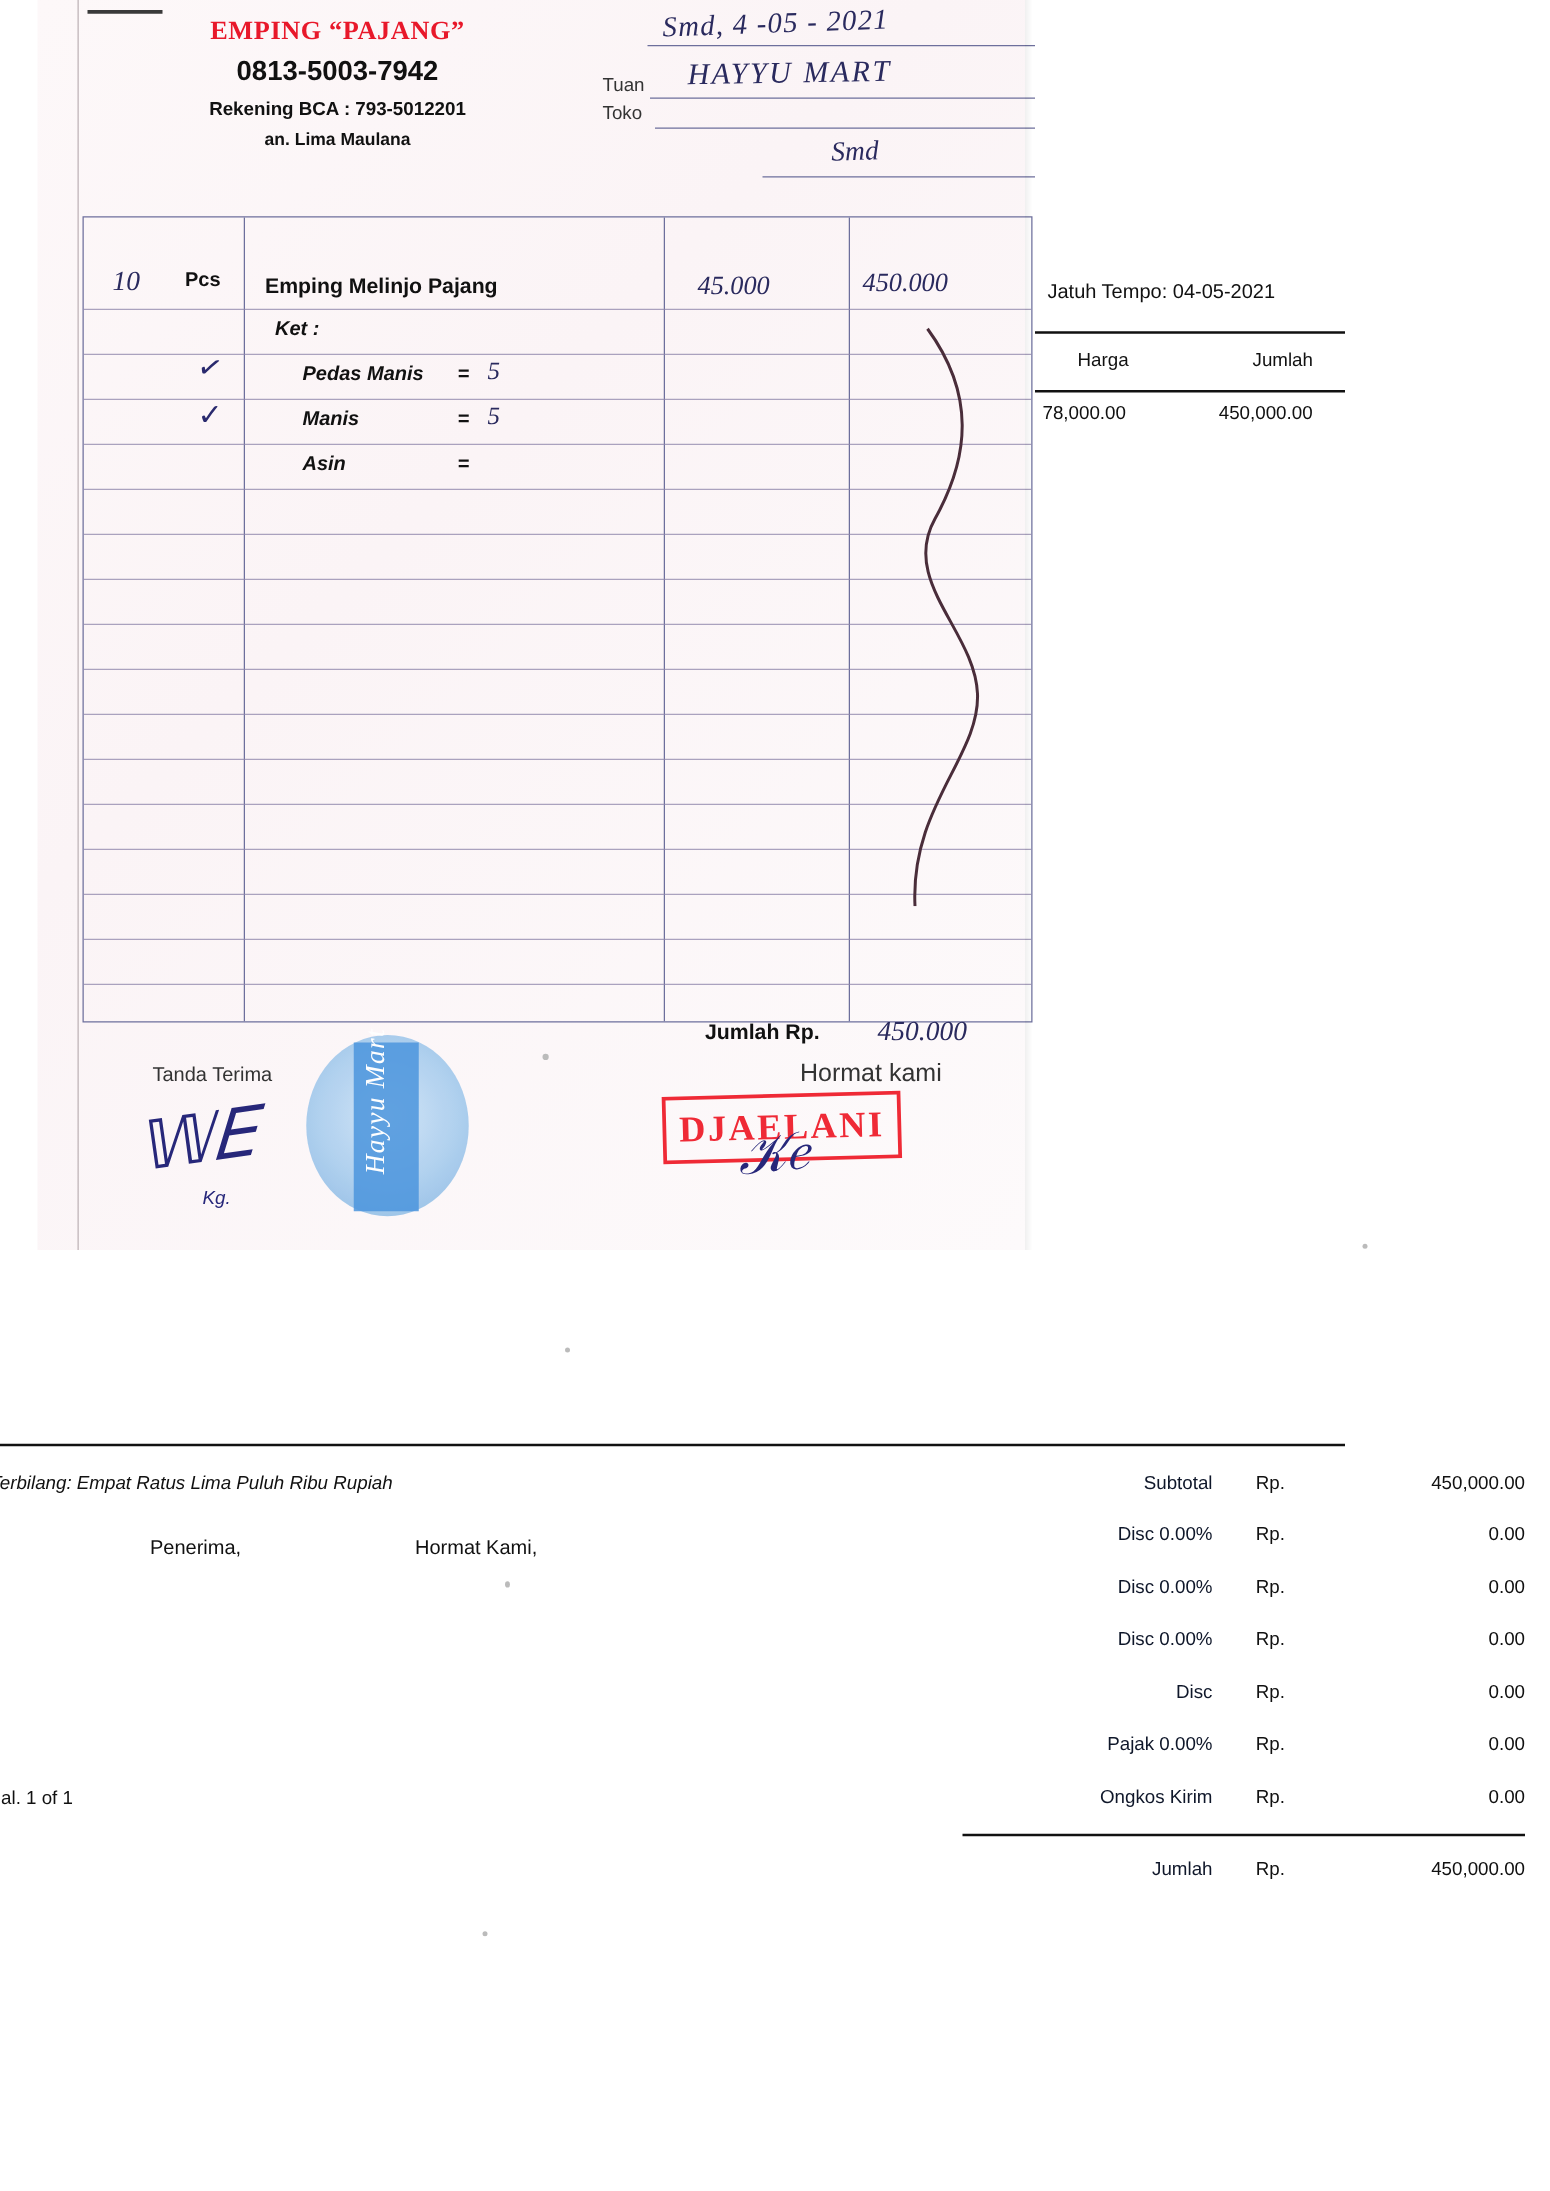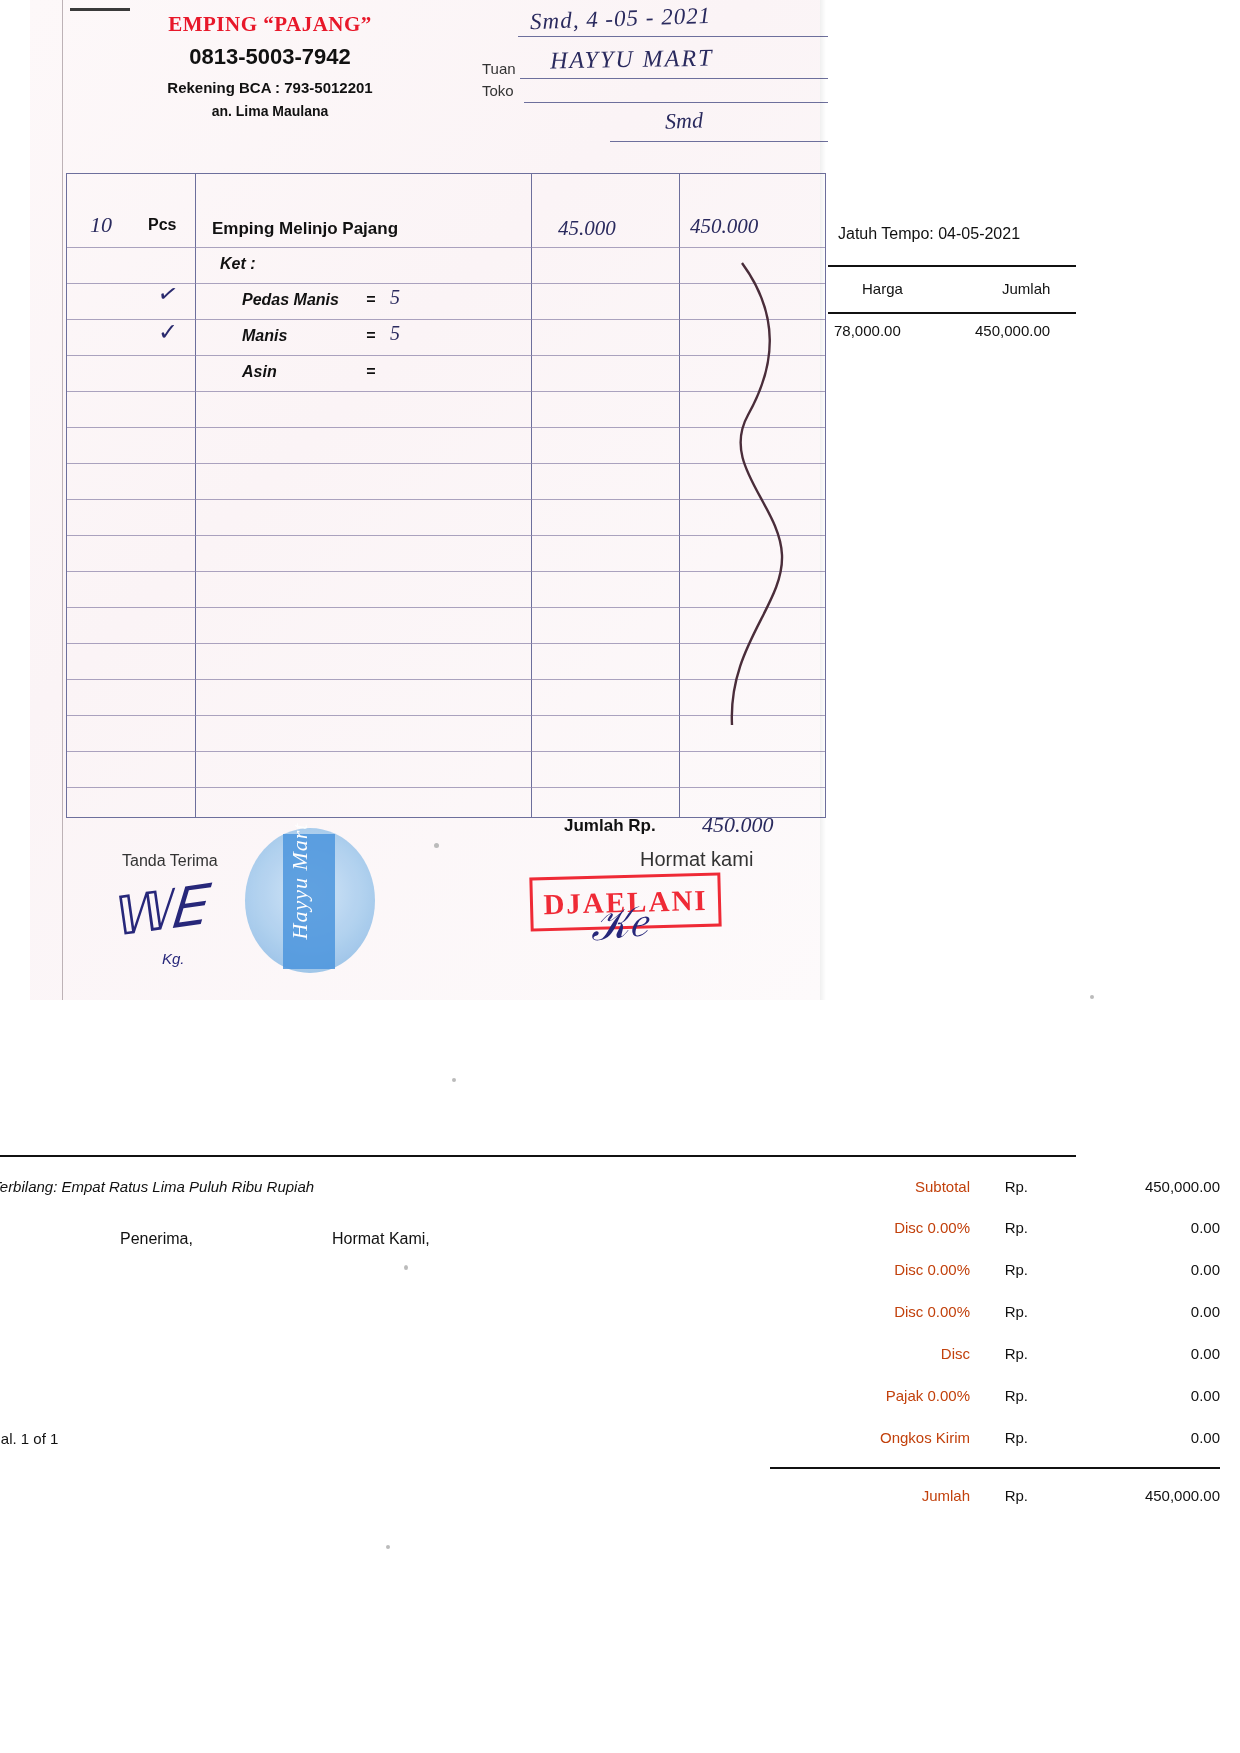--- a/index.html
+++ b/index.html
@@ -124,21 +124,21 @@
   .ovl-line{position:absolute;left:828px;width:248px;height:2px;background:#111;}
   .ovl-h{position:absolute;font-size:15px;color:#111;}
   .ovl-v{position:absolute;font-size:15px;color:#111;}
   
   .btm-rule{position:absolute;left:0px;top:1155px;width:1076px;height:2px;background:#111;}
   .terbilang{position:absolute;left:-8px;top:1178px;font-size:15px;font-style:italic;color:#111;}
   .penerima{position:absolute;left:120px;top:1230px;font-size:16px;color:#111;}
   .hormat2{position:absolute;left:332px;top:1230px;font-size:16px;color:#111;}
   .pageinfo{position:absolute;left:-10px;top:1430px;font-size:15px;color:#111;}
   .sumrow{position:absolute;right:0;width:470px;height:31px;}
-  .sum-lbl{position:absolute;right:270px;text-align:right;font-size:15px;color:#c2410c;white-space:nowrap;}
+  .sum-lbl{position:absolute;right:270px;text-align:right;font-size:15px;color:#0f172a;white-space:nowrap;}
   .sum-rp{position:absolute;right:212px;font-size:15px;color:#111;}
   .sum-val{position:absolute;right:20px;text-align:right;font-size:15px;color:#111;width:160px;}
   .specks{position:absolute;border-radius:50%;background:#bbb;}
 </style>
 </head>
 <body>
 
 <div class="nota">
   <div class="sheet-edge-top"></div>
   <div class="sheet-left-line"></div>

